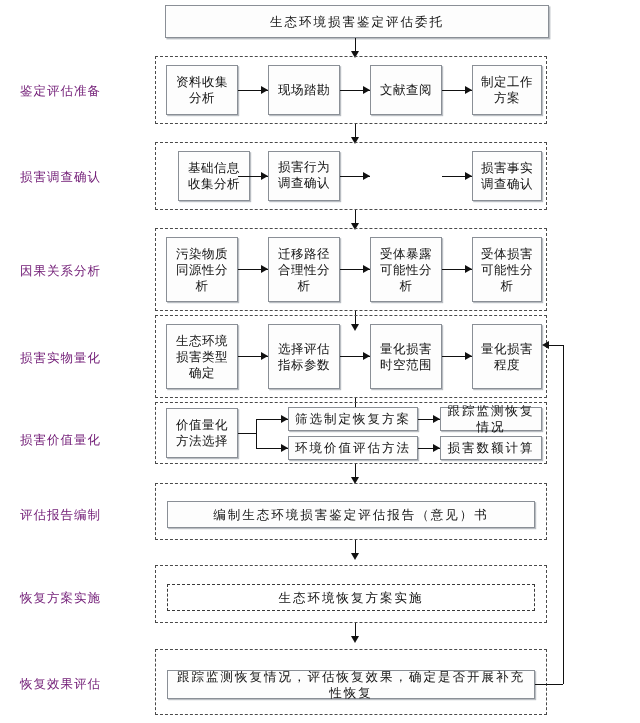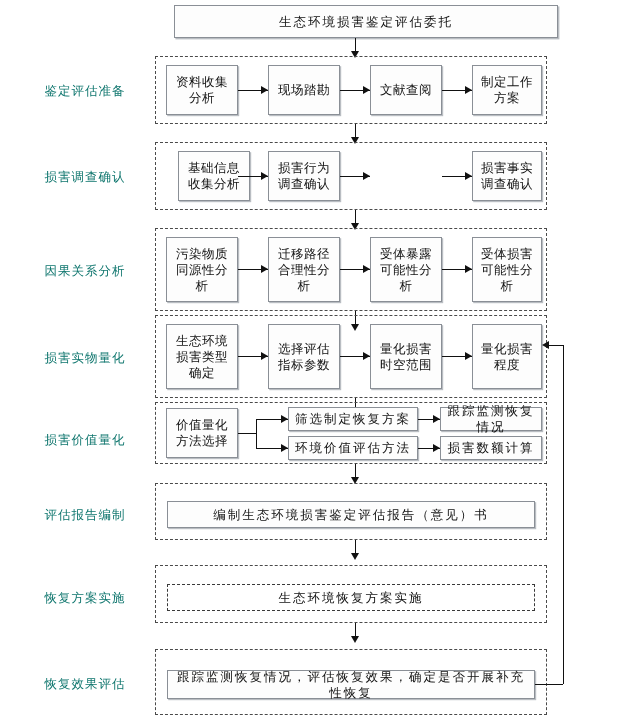--- a/index.html
+++ b/index.html
@@ -14,22 +14,22 @@
     height:723px;
     background:#ffffff;
     overflow:hidden;
   }
   
   .abs{position:absolute;box-sizing:border-box;}
 
   .stage-label{
     font-size:12.5px;
     letter-spacing:1px;
-    color:#0f766e;
-    text-align:center;
+    color:#701a75;
+    text-align:left;
     white-space:nowrap;
     line-height:1;
   }
 
   .dashed-band{
     border:1.3px dashed #4a4a4a;
     background:transparent;
   }
 
   .node{
@@ -83,21 +83,21 @@
     border-top:4.5px solid transparent;
     border-bottom:4.5px solid transparent;
     border-right:7px solid #111;
   }
 </style>
 </head>
 <body>
 
 <div id="canvas">
 
-  <div class="abs node title-node wide" style="left:174px;top:5px;width:384px;height:33px;">生态环境损害鉴定评估委托</div>
+  <div class="abs node title-node wide" style="left:165px;top:5px;width:384px;height:33px;">生态环境损害鉴定评估委托</div>
 
   <div class="vline" style="left:355px;top:38px;height:16px;"></div>
   <div class="arrow-d" style="left:350.5px;top:51px;"></div>
 
   <div class="abs stage-label" style="left:20px;top:85px;width:130px;">鉴定评估准备</div>
 
   <div class="abs dashed-band" style="left:155px;top:56px;width:392px;height:68px;"></div>
 
   <div class="abs node" style="left:166px;top:65px;width:72px;height:50px;">资料收集<br>分析</div>
   <div class="hline" style="left:238px;top:90px;width:30px;"></div>
@@ -117,21 +117,21 @@
   <div class="arrow-d" style="left:350.5px;top:137px;"></div>
 
   <div class="abs stage-label" style="left:20px;top:171px;width:130px;">损害调查确认</div>
 
   <div class="abs dashed-band" style="left:155px;top:142px;width:392px;height:68px;"></div>
 
   <div class="abs node" style="left:166px;top:151px;width:72px;height:50px;margin-left:12px;">基础信息<br>收集分析</div>
   <div class="hline" style="left:238px;top:176px;width:30px;"></div>
   <div class="arrow-r" style="left:261px;top:171.5px;"></div>
 
-  <div class="abs node" style="left:268px;top:151px;width:72px;height:50px;">损害行为<br>调查确认</div>
+  <div class="abs node" style="left:268px;top:151px;width:72px;height:50px;font-family:Liberation Mono, monospace;">损害行为<br>调查确认</div>
   <div class="hline" style="left:340px;top:176px;width:30px;"></div>
   <div class="arrow-r" style="left:363px;top:171.5px;"></div>
 
   <div class="hline" style="left:442px;top:176px;width:30px;"></div>
   <div class="arrow-r" style="left:465px;top:171.5px;"></div>
 
   <div class="abs node" style="left:472px;top:151px;width:70px;height:50px;">损害事实<br>调查确认</div>
 
   <div class="vline" style="left:355px;top:210px;height:16px;"></div>
   <div class="arrow-d" style="left:350.5px;top:223px;"></div>

